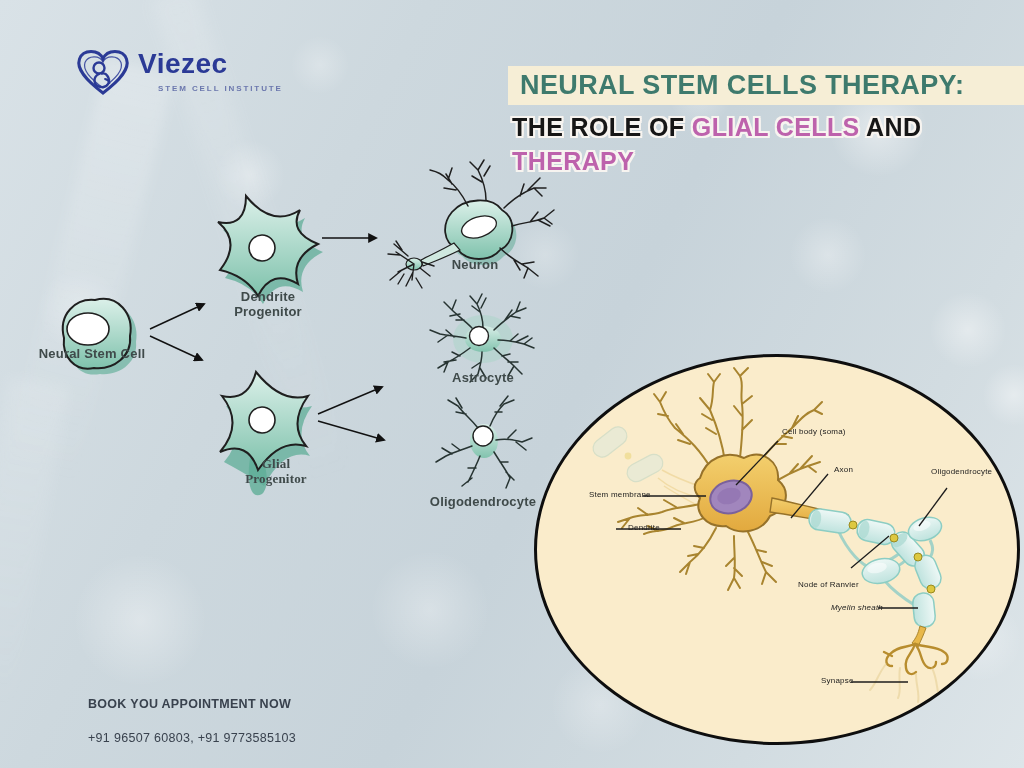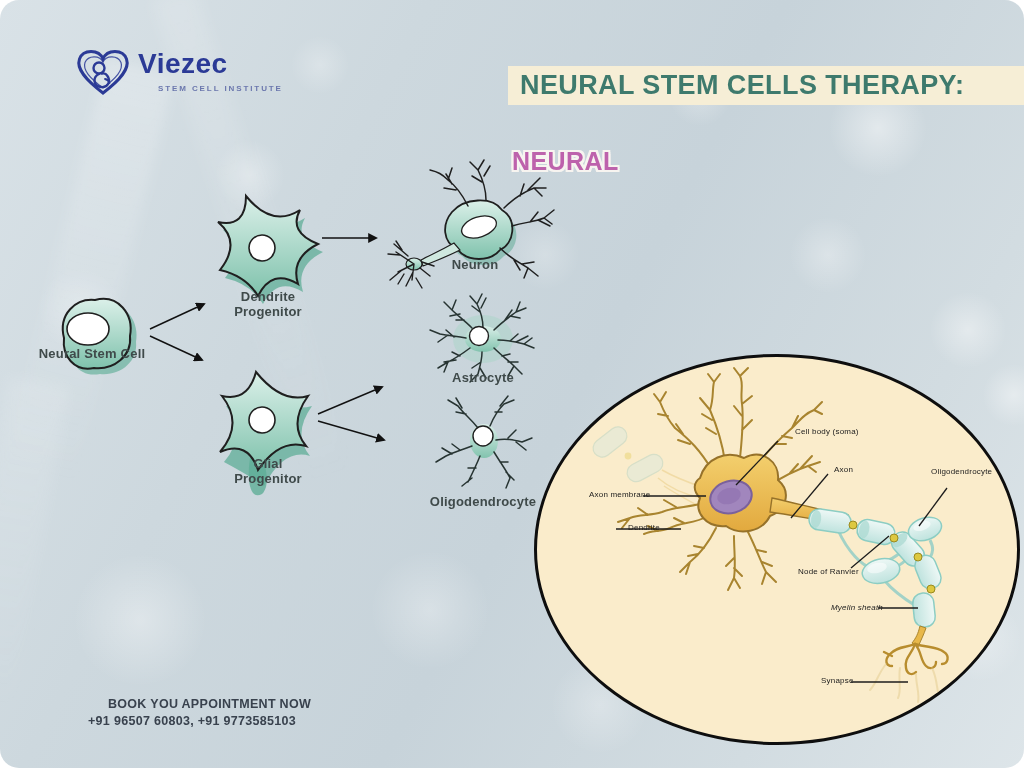--- a/index.html
+++ b/index.html
@@ -1,20 +1,19 @@
 <!DOCTYPE html>
 <html><head>
 <meta charset="utf-8">
 <style>
   html,body{margin:0;padding:0;}
   .canvas{
     position:relative;width:1024px;height:768px;overflow:hidden;
     font-family:"Liberation Sans",sans-serif;
     background:linear-gradient(118deg,#d9e2e7 0%,#cdd8de 30%,#c7d3da 55%,#d2dce1 80%,#dde5e9 100%);
-    border-radius:19px;
   }
   .bokeh{position:absolute;inset:0;pointer-events:none;
     background-image:
       radial-gradient(70px 70px at 878px 128px, rgba(255,255,255,.45), rgba(255,255,255,0) 70%),
       radial-gradient(55px 55px at 968px 330px, rgba(255,255,255,.40), rgba(255,255,255,0) 70%),
       radial-gradient(45px 45px at 1014px 395px, rgba(255,255,255,.40), rgba(255,255,255,0) 70%),
       radial-gradient(55px 55px at 828px 255px, rgba(255,255,255,.30), rgba(255,255,255,0) 70%),
       radial-gradient(45px 45px at 700px 95px,  rgba(255,255,255,.28), rgba(255,255,255,0) 70%),
       radial-gradient(50px 50px at 250px 175px, rgba(255,255,255,.30), rgba(255,255,255,0) 70%),
       radial-gradient(42px 42px at 320px 65px,  rgba(255,255,255,.25), rgba(255,255,255,0) 70%),
@@ -44,41 +43,41 @@
   .t2 .hl, .t3{color:#bd62ac;}
   .t3{position:absolute;left:512px;top:147px;font-size:25px;font-weight:bold;letter-spacing:.4px;white-space:nowrap;
       text-shadow:-2px -2px 0 #f7f4f0,2px -2px 0 #f7f4f0,-2px 2px 0 #f7f4f0,2px 2px 0 #f7f4f0,-2px 0 0 #f7f4f0,2px 0 0 #f7f4f0,0 -2px 0 #f7f4f0,0 2px 0 #f7f4f0;}
 
   
   .flow-svg{position:absolute;left:0;top:0;pointer-events:none;}
   .cell-label{position:absolute;text-align:center;font-size:13px;font-weight:600;color:#3f4a4a;line-height:1.12;letter-spacing:.2px;}
   .lbl-nsc{left:22px;top:347px;width:140px;}
   .lbl-np{left:198px;top:290px;width:140px;}
   .lbl-neuron{left:415px;top:258px;width:120px;}
-  .lbl-glial{left:198px;top:457px;width:140px;}
+  .lbl-glial{left:206px;top:457px;width:140px;font-family:Liberation Serif, serif;}
   .lbl-astro{left:418px;top:371px;width:130px;}
   .lbl-oligo{left:403px;top:495px;width:160px;}
 
   
   .ellipse{position:absolute;left:534px;top:354px;width:480px;height:385px;background:#faeccb;border:3px solid #0e0e0e;border-radius:50%;overflow:hidden;}
   .ellipse svg{position:absolute;left:-3px;top:-3px;}
   .an-label{position:absolute;font-size:8px;color:#1c1c1c;white-space:nowrap;letter-spacing:.2px;}
-  .al-body{left:258px;top:70px;}
+  .al-body{left:245px;top:70px;}
   .al-axon{left:297px;top:108px;}
   .al-oligo{left:394px;top:110px;}
   .al-membrane{left:52px;top:133px;}
   .al-dendrite{left:49px;top:166px;padding-left:42px;}
-  .al-node{left:261px;top:210px;}
+  .al-node{left:261px;top:223px;}
   .al-myelin{left:294px;top:246px;font-style:italic;}
   .al-synapse{left:284px;top:319px;}
 
   
   .contact{position:absolute;left:88px;top:697px;color:#39424e;}
-  .contact .c1{font-size:12.5px;font-weight:bold;letter-spacing:.3px;margin-left:20px;}
-  .contact .c2{font-size:12.5px;font-weight:bold;letter-spacing:.3px;margin-top:3px;}
+  .contact .c1{font-size:12.5px;font-weight:bold;letter-spacing:.3px;}
+  .contact .c2{font-size:12.5px;font-weight:normal;letter-spacing:.3px;margin-top:20px;}
 </style>
 </head>
 <body>
 
 <div class="canvas">
   <div class="bokeh"></div>
   <div class="streak s1"></div>
   <div class="streak s2"></div>
   <div class="streak s3"></div>
 
@@ -90,21 +89,22 @@
       <path d="M25 28 C18.5 31 19 40 27 41 C34 42 37 35 33.5 30 C32 27.6 30 27 28 27.6" fill="none" stroke="#2b3a96" stroke-width="2.4" stroke-linecap="round"></path>
       <path d="M31 33 C33.5 33.5 35 35 35.5 37" fill="none" stroke="#2b3a96" stroke-width="1.8" stroke-linecap="round"></path>
     </svg>
     <div class="brand">Viezec</div>
     <div class="tagline">STEM CELL INSTITUTE</div>
   </div>
 
   <div class="banner">
     <div class="t1">NEURAL STEM CELLS THERAPY:</div>
   </div>
-  <div class="t3">NEURAL</div>
+  <div class="t2"><span>THE ROLE OF </span><span class="hl">GLIAL CELLS</span><span> AND</span></div>
+  <div class="t3">THERAPY</div>
 
   <svg class="flow-svg" width="1024" height="768" viewBox="0 0 1024 768">
     <defs>
       <linearGradient id="gradTeal" x1="0" y1="0" x2="0" y2="1">
         <stop offset="0" stop-color="#dbf0e9"></stop>
           <stop offset="1" stop-color="#7fc2ac"></stop>
       </linearGradient>
       <marker id="ah" viewBox="0 0 10 10" refX="8" refY="5" markerWidth="7" markerHeight="7" orient="auto-start-reverse">
         <path d="M0,0 L10,5 L0,10 Z" fill="#111"></path>
       </marker>
@@ -296,21 +296,21 @@
         <line x1="616" y1="529" x2="681" y2="529"></line>
         <line x1="851" y1="568" x2="889" y2="536"></line>
         <line x1="878" y1="608" x2="918" y2="608"></line>
         <line x1="851" y1="682" x2="908" y2="682"></line>
       </g>
     </svg>
 
     <div class="an-label al-body">Cell body (soma)</div>
     <div class="an-label al-axon">Axon</div>
     <div class="an-label al-oligo">Oligodendrocyte</div>
-    <div class="an-label al-membrane">Axon membrane</div>
+    <div class="an-label al-membrane">Stem membrane</div>
     <div class="an-label al-dendrite">Dendrite</div>
     <div class="an-label al-node">Node of Ranvier</div>
     <div class="an-label al-myelin">Myelin sheath</div>
     <div class="an-label al-synapse">Synapse</div>
   </div>
 
   <div class="contact">
     <div class="c1">BOOK YOU APPOINTMENT NOW</div>
     <div class="c2">+91 96507 60803, +91 9773585103</div>
   </div>

